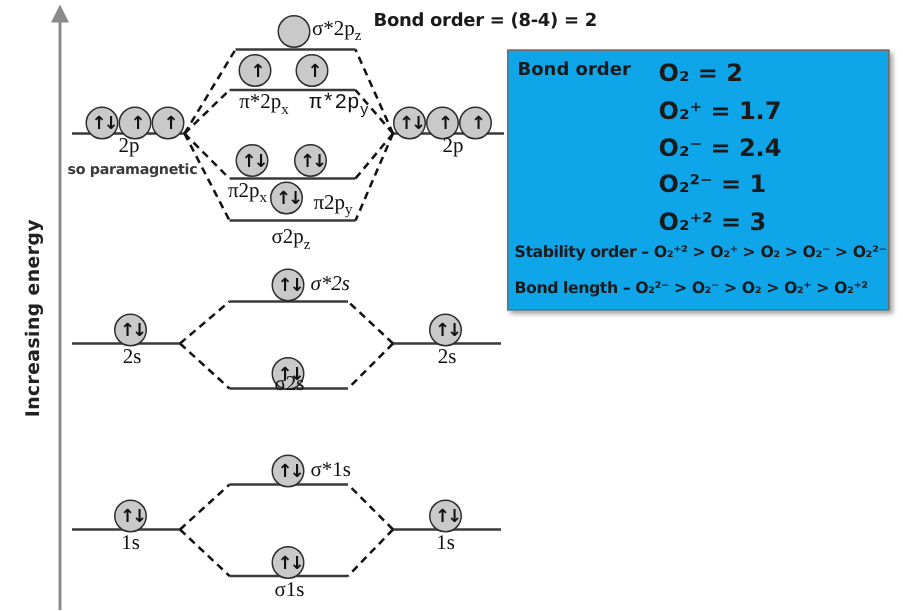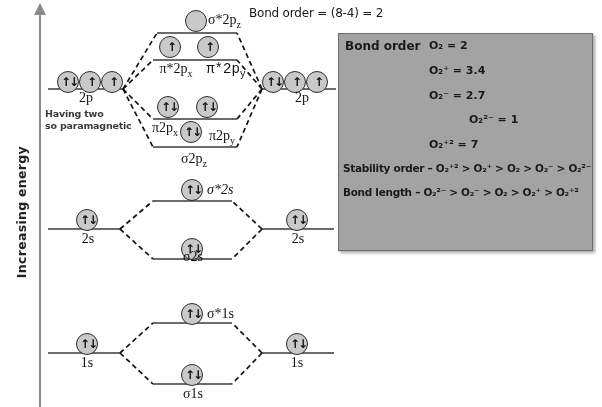--- a/index.html
+++ b/index.html
@@ -22,37 +22,37 @@
   }
   .olabel sub { font-size:10px; line-height:0; }
   .centerx { transform:translateX(-50%); }
   .energy-label {
     position:absolute; left:14px; top:146px;
     writing-mode:vertical-rl; transform:rotate(180deg);
     font-weight:bold; font-size:12.5px; color:#222; letter-spacing:0.3px;
     font-family:"DejaVu Sans","Liberation Sans", sans-serif;
   }
   .bond-order-top {
-    position:absolute; left:249px; top:6px; font-weight:normal; font-size:12px;
+    position:absolute; left:249px; top:6px; font-weight:bold; font-size:12px;
     color:#1a1a1a; font-family:"DejaVu Sans","Liberation Sans", sans-serif;
     letter-spacing:-0.2px; white-space:nowrap;
   }
   .para-note {
     position:absolute; left:45px; top:108px; font-weight:bold; font-size:9.5px;
     line-height:11.5px; color:#3a3a3a;
     font-family:"DejaVu Sans","Liberation Sans", sans-serif; letter-spacing:-0.2px;
   }
   .info-box {
-    position:absolute; left:338px; top:33px; width:255px; height:218px;
-    background:#a3a3a3; border:1.5px solid #6e6e6e; box-sizing:border-box;
+    position:absolute; left:338px; top:33px; width:255px; height:174px;
+    background:#0ea5e9; border:1.5px solid #6e6e6e; box-sizing:border-box;
     box-shadow:2px 2px 3px rgba(0,0,0,0.35);
     font-family:"DejaVu Sans","Liberation Sans", sans-serif; color:#1a1a1a;
   }
   .info-box .title { position:absolute; left:6px; top:5px; font-weight:bold; font-size:12px; }
-  .info-box .entry { position:absolute; left:90px; font-weight:bold; font-size:11px; white-space:nowrap; }
+  .info-box .entry { position:absolute; left:100px; font-weight:bold; font-size:16px; white-space:nowrap; }
   .info-box .order-line {
     position:absolute; left:4px; font-weight:bold; font-size:10.5px;
     letter-spacing:-0.3px; white-space:nowrap;
   }
 </style>
 </head>
 <body>
 
 <div class="stage">
 
@@ -102,21 +102,20 @@
       <line x1="262" y1="353" x2="232" y2="323"></line>
       <line x1="262" y1="353" x2="232" y2="384"></line>
     </g>
   </svg>
 
   <div class="energy-label">Increasing energy</div>
 
   <div class="bond-order-top">Bond order = (8-4) = 2</div>
 
   <div class="para-note">
-    <div>Having two</div>
     <div>so paramagnetic</div>
   </div>
 
   <div class="circ" style="left:185px;top:10px;">
       <span class="arr"></span>
     </div>
   <div class="circ" style="left:159px;top:36px;">
       <span class="arr">↑</span>
     </div>
   <div class="circ" style="left:197px;top:36px;">
@@ -196,21 +195,21 @@
   <div class="olabel centerx" style="left:193px;top:250px;"><span>σ2s</span></div>
 
   <div class="olabel" style="left:207px;top:307px;"><span>σ*1s</span></div>
   <div class="olabel centerx" style="left:87px;top:356px;"><span>1s</span></div>
   <div class="olabel centerx" style="left:297px;top:356px;"><span>1s</span></div>
   <div class="olabel centerx" style="left:193px;top:387px;"><span>σ1s</span></div>
 
   <div class="info-box">
     <div class="title">Bond order</div>
     <div class="entry" style="top:5px;">O₂ = 2</div>
-    <div class="entry" style="top:30px;">O₂⁺ = 3.4</div>
-    <div class="entry" style="top:55px;">O₂⁻ = 2.7</div>
-    <div class="entry" style="top:79px;margin-left:40px;">O₂²⁻ = 1</div>
-    <div class="entry" style="top:104px;">O₂⁺² = 7</div>
+    <div class="entry" style="top:30px;">O₂⁺ = 1.7</div>
+    <div class="entry" style="top:55px;">O₂⁻ = 2.4</div>
+    <div class="entry" style="top:79px;">O₂²⁻ = 1</div>
+    <div class="entry" style="top:104px;">O₂⁺² = 3</div>
     <div class="order-line" style="top:152px;">Bond length – O₂²⁻ &gt; O₂⁻ &gt; O₂ &gt; O₂⁺ &gt; O₂⁺²</div>
     <div class="order-line" style="top:128px;">Stability order – O₂⁺² &gt; O₂⁺ &gt; O₂ &gt; O₂⁻ &gt; O₂²⁻</div>
   </div>
 
 </div>
 
 </body></html>

